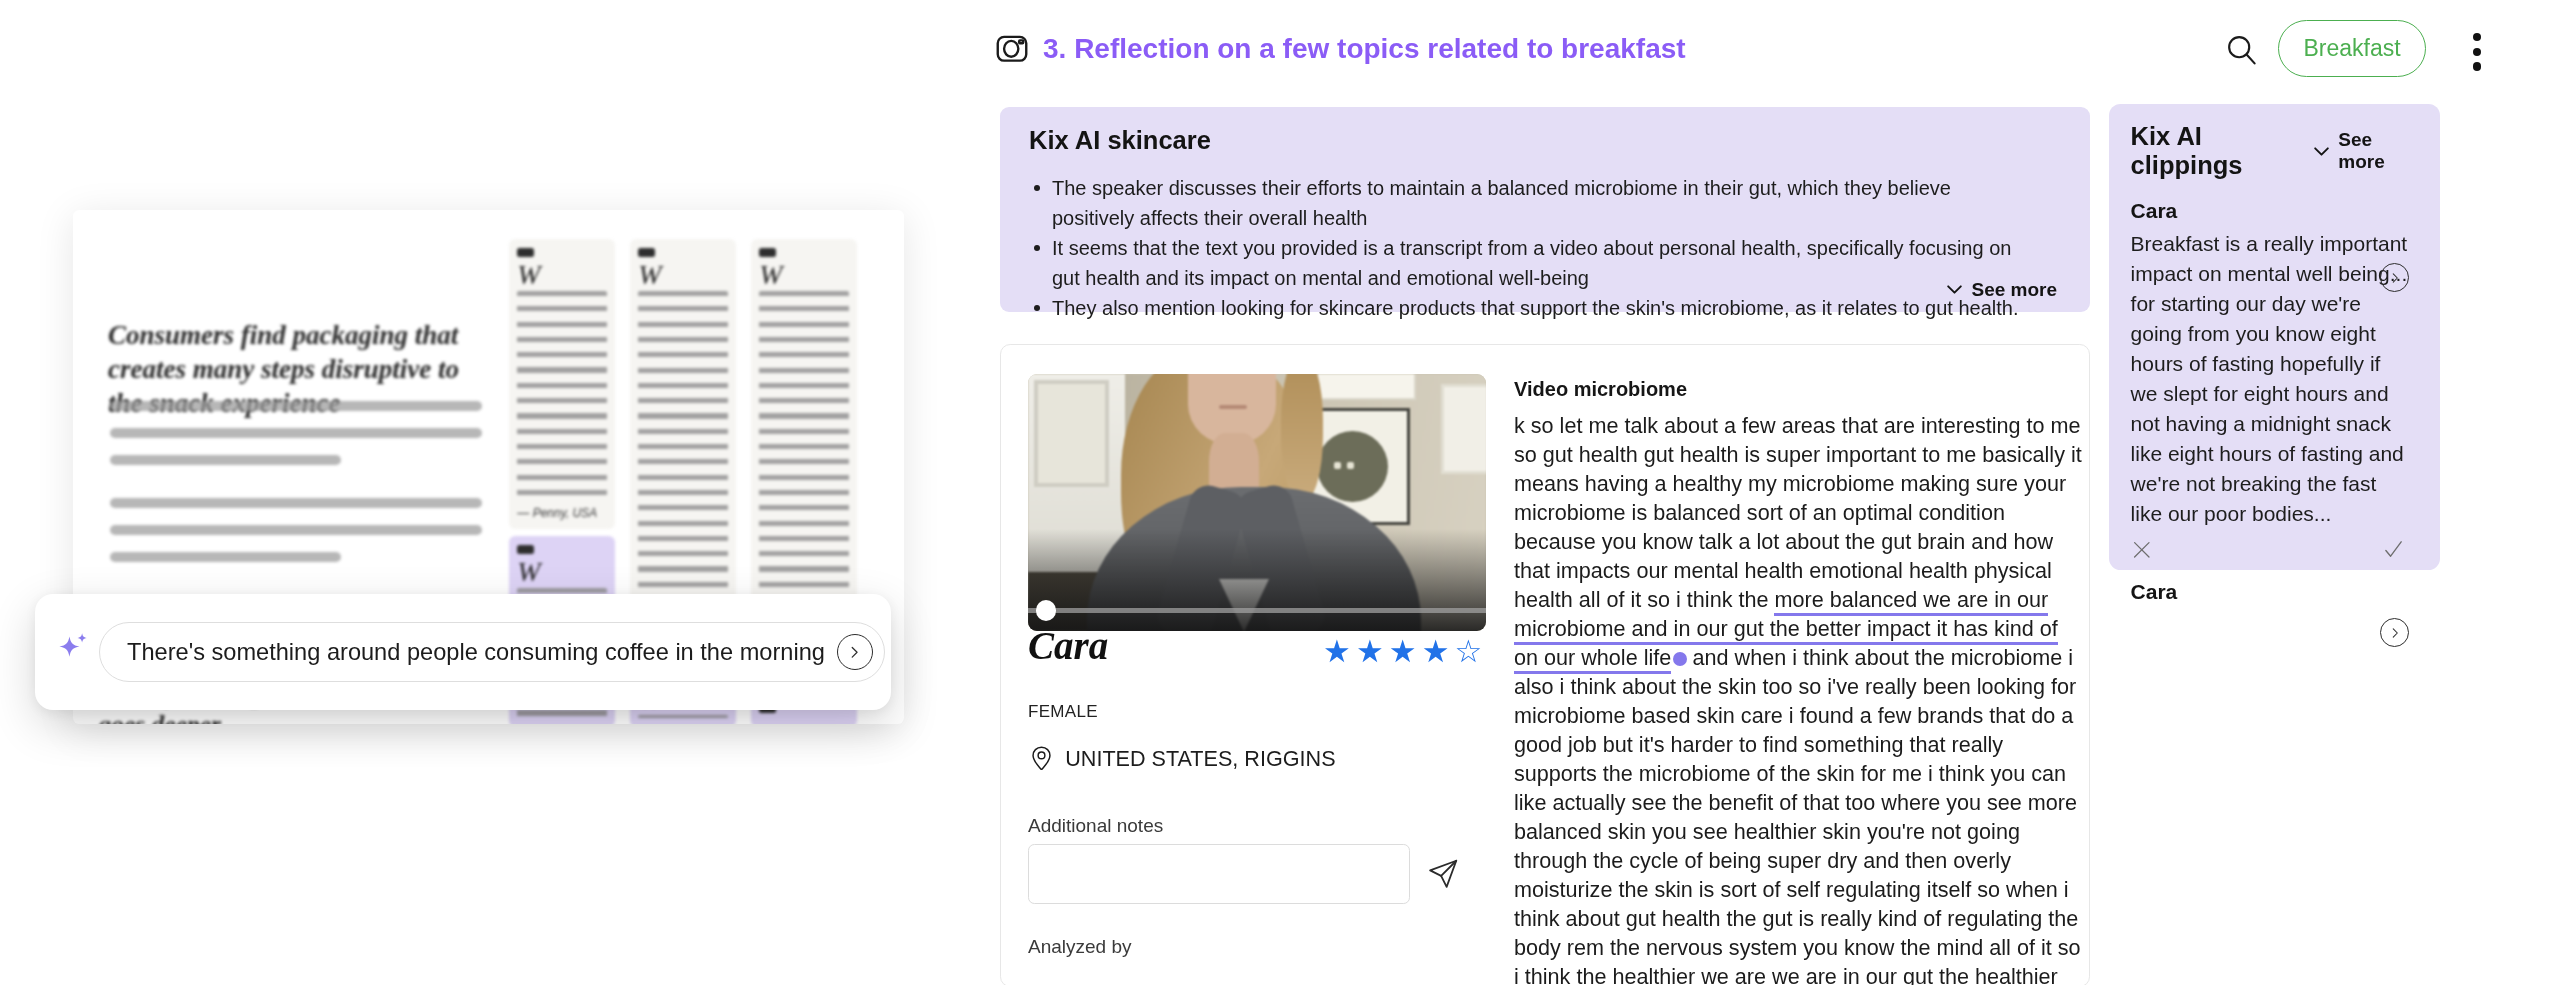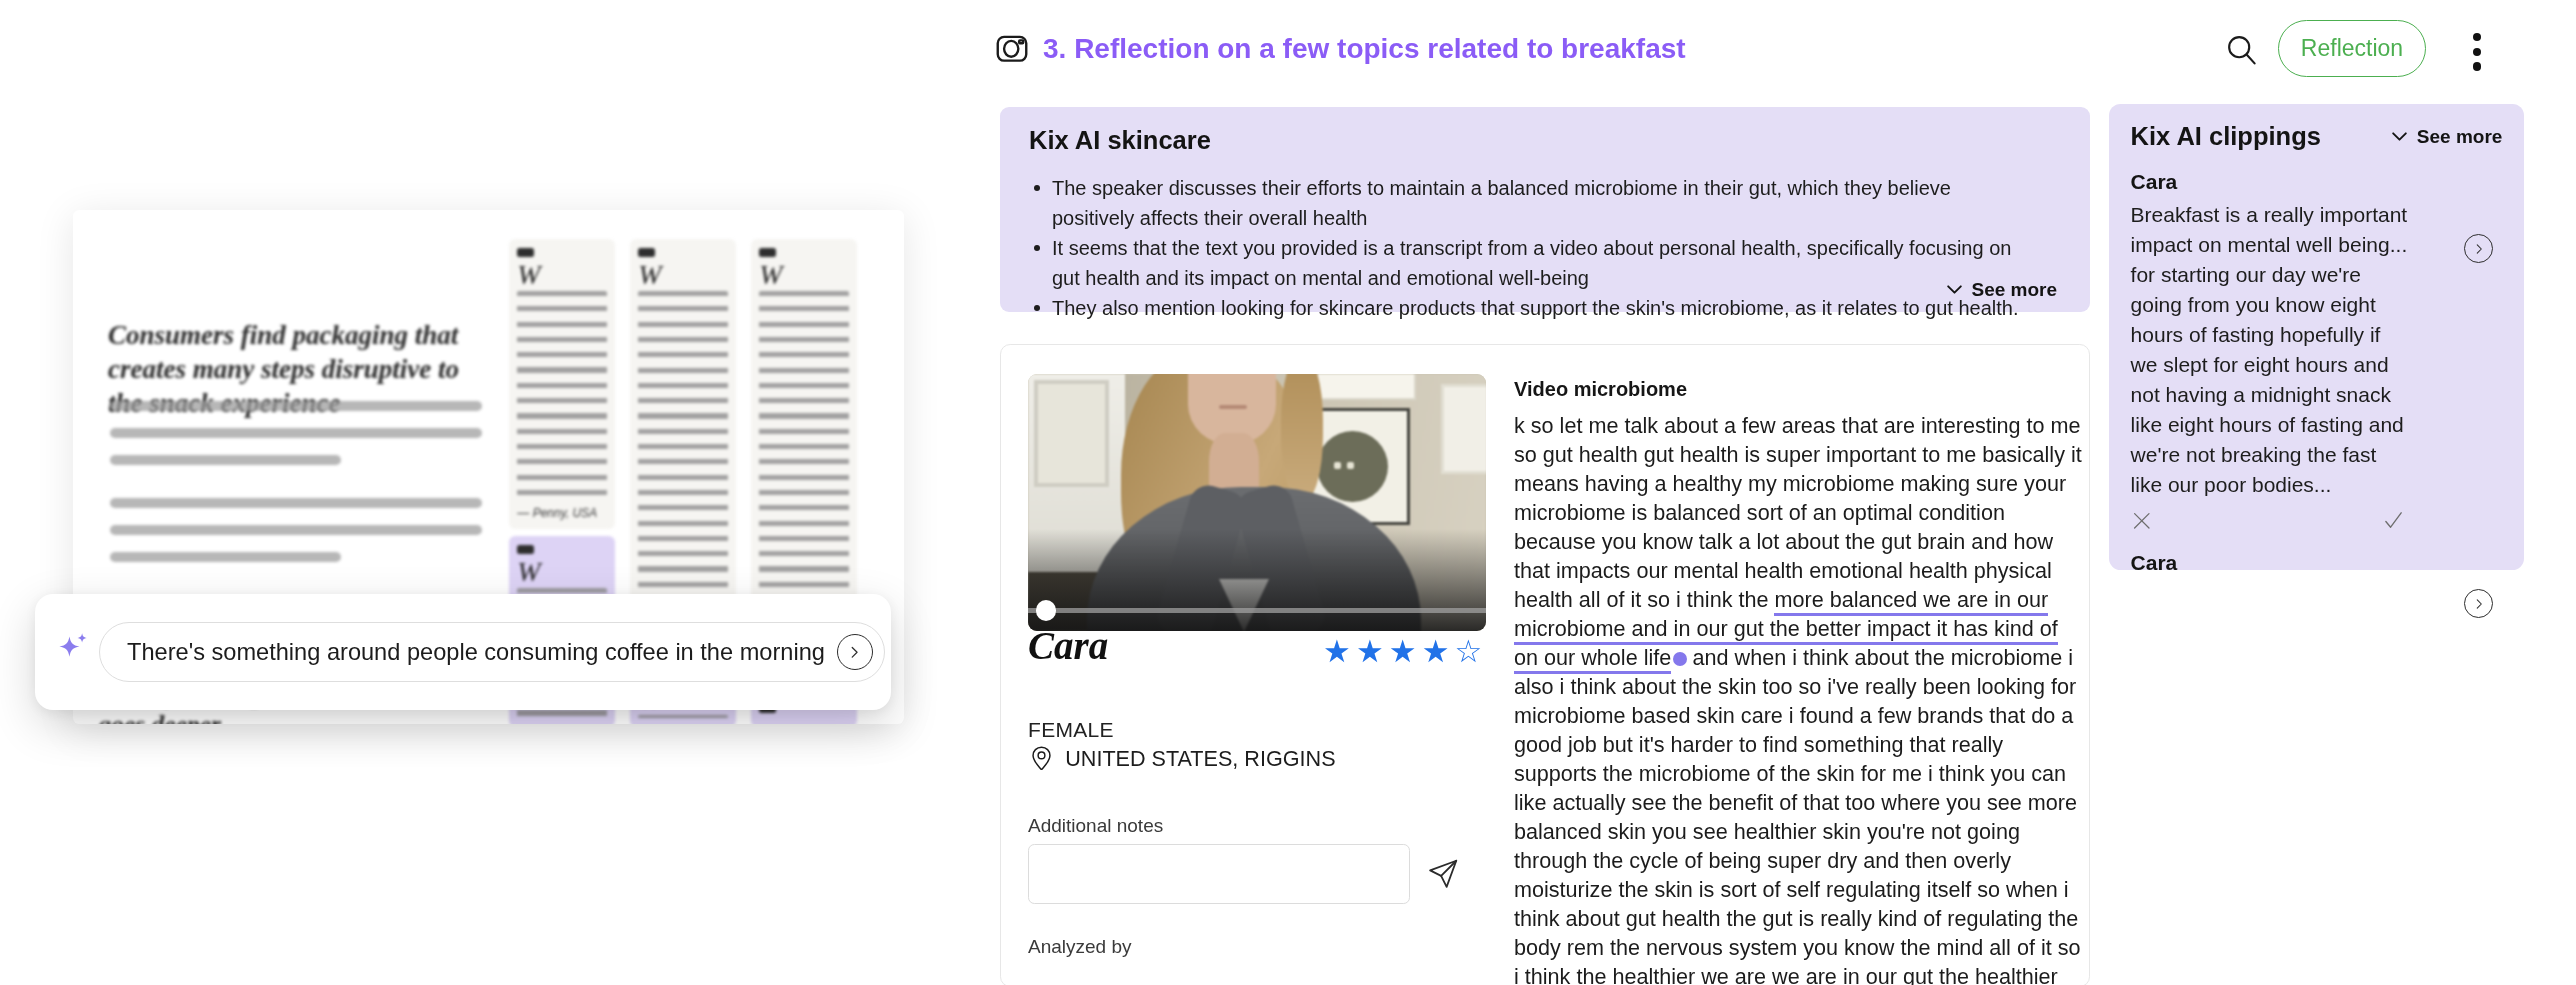--- a/index.html
+++ b/index.html
@@ -111,38 +111,38 @@
   .vcontrols { position:absolute; left:0; right:0; bottom:31px; height:33px; display:flex;
                align-items:center; padding:0 16.6px; gap:15.3px; color:#fff; }
   .vtime { font-size:19px; color:#fff; letter-spacing:0.6px; }
   .vspacer { flex:1; }
   .vprogress { position:absolute; left:0; right:0; bottom:18px; height:5.1px; background:rgba(160,160,160,.75); }
   .vthumb { position:absolute; left:7.6px; bottom:10.2px; width:20.4px; height:20.4px; border-radius:50%; background:#fff; }
 
   .cara-name { left:27px; top:278px; font-family:"Liberation Serif","DejaVu Serif",serif;
                font-style:italic; font-weight:bold; font-size:39px; color:#111; }
   .stars { left:322px; top:288px; font-size:31px; letter-spacing:5.1px; color:#2172e8; white-space:nowrap; }
-  .female { left:27px; top:357px; font-size:21px; color:#222; letter-spacing:0.3px;margin-top:16px; }
+  .female { left:27px; top:357px; font-size:17px; color:#222; letter-spacing:0.3px; }
   .loc-row { left:27px; top:400px; display:flex; align-items:center; gap:10.2px; font-size:21.6px; color:#1d1d1d; }
   .notes-label { left:27px; top:470px; font-size:19px; color:#3a3a3a; }
   .notes-input { left:27px; top:499px; width:382px; height:60px; border:1.3px solid #dcdcdc;
                  border-radius:6.4px; background:#fff; font-size:20.4px; padding:0 12.7px; font-family:inherit; }
   .send-wrap { left:425px; top:513px; }
   .analyzed { left:27px; top:591px; font-size:19px; color:#3a3a3a; }
 
   .transcript { left:513px; top:33px; width:573px; }
   .t-title { font-size:20px; font-weight:bold; color:#161616; margin-bottom:10.2px; }
   .t-body { font-size:21.6px; line-height:29px; color:#1c1c1c; }
   .hl { border-bottom:3.2px solid #8478ec; padding-bottom:1.3px; box-decoration-break:clone;
         -webkit-box-decoration-break:clone; }
   .hl-dot { display:inline-block; width:14px; height:14px; border-radius:50%; background:#8478ec;
             margin-left:1.3px; vertical-align:-1.3px; }
 
   
-  .clip-panel { left:2109px; top:104px; width:415px; height:466px; background:#e4def6;
+  .clip-panel { left:2109px; top:104px; width:331px; height:466px; background:#e4def6;
                 border-radius:11.5px; padding:18px 21.6px; }
   .clip-head { display:flex; align-items:center; justify-content:space-between; }
   .clip-title { font-size:25.5px; font-weight:bold; color:#141414; }
   .clip-see { display:flex; align-items:center; gap:7.6px; font-size:19px; font-weight:bold; color:#141414; }
   .clip-item { position:relative; margin-top:19px; }
   .clip-speaker { font-size:21px; font-weight:bold; color:#141414; margin-bottom:6.4px; }
   .clip-text { font-size:21px; line-height:30px; color:#1d1d1d; width:280px; }
   .clip-go { position:absolute; right:9px; width:29px; height:29px; border:1.3px solid #2d2d2d;
              border-radius:50%; display:flex; align-items:center; justify-content:center; background:transparent; }
   .clip-actions { display:flex; justify-content:space-between; width:274px; margin-top:9px; }
@@ -240,21 +240,21 @@
 
 <button class="abs icon-btn search-wrap">
   <span>
     <svg width="37" height="37" viewBox="0 0 24 24" fill="none" stroke="#1b1b1b" stroke-width="1.4" stroke-linecap="round">
         <circle cx="10.5" cy="10.5" r="6.5"></circle>
         <line x1="15.3" y1="15.3" x2="20.5" y2="21"></line>
       </svg>
   </span>
 </button>
 <button class="abs highlights-btn">
-  <span>Reflection</span>
+  <span>Breakfast</span>
 </button>
 <button class="abs icon-btn kebab">
   <i></i>
     <i></i>
     <i></i>
 </button>
 
 <div class="abs summary-panel">
   <div class="summary-title">Kix AI skincare</div>
   <ul class="summary-list">

